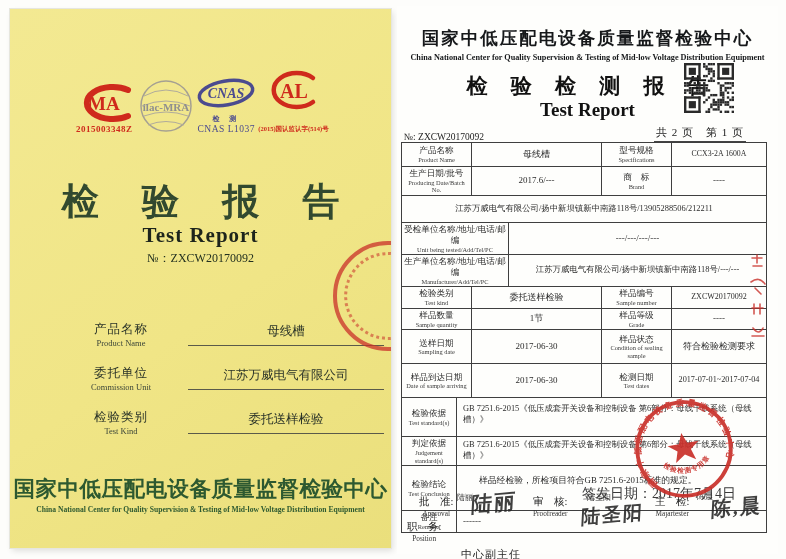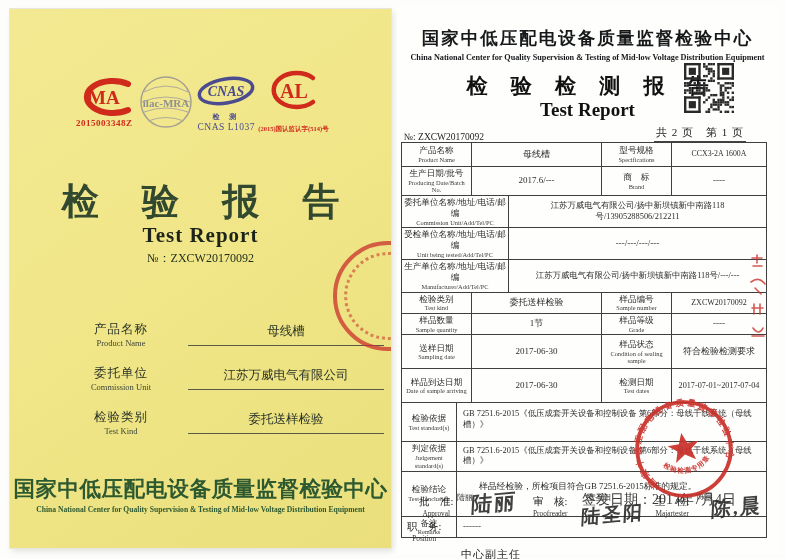--- a/index.html
+++ b/index.html
@@ -7,21 +7,21 @@
     width:786px;height:559px;position:relative;background:#fdfdfb;
     font-family:"Liberation Serif","DejaVu Serif",serif;color:#222;overflow:hidden;
   }
   
   .cover{
     position:absolute;left:10px;top:9px;width:381px;height:539px;
     background:linear-gradient(145deg,#f3e992 0%,#f0e586 55%,#eadf7c 100%);
     box-shadow:0 0 0 1px #e6e6de,2px 3px 6px rgba(0,0,0,.12);
     overflow:hidden;
   }
-  .logo-row{position:absolute;top:60px;left:0;right:0;display:flex;justify-content:center;align-items:center;gap:2px;}
+  .logo-row{position:absolute;top:60px;left:0;right:0;display:flex;justify-content:center;align-items:flex-end;gap:2px;}
   .logo-item{display:flex;flex-direction:column;align-items:center;}
   .logo-cap-red{font-size:9px;font-weight:bold;color:#cf2a1c;letter-spacing:.5px;margin-top:1px;white-space:nowrap;}
   .logo-cap-tiny{font-size:6.5px;font-weight:bold;color:#cf2a1c;margin-top:14px;white-space:nowrap;}
   .logo-cap-navy1{font-size:7px;font-weight:bold;color:#4b4b8f;letter-spacing:4px;margin-top:1px;}
   .logo-cap-navy2{font-size:9.5px;font-weight:normal;color:#4b4b8f;letter-spacing:.5px;}
   .cover-title{position:absolute;top:168px;left:0;right:0;text-align:center;
     font-size:37px;font-weight:bold;color:#32492f;letter-spacing:17px;padding-left:17px;}
   .cover-title-en{position:absolute;top:214px;left:0;right:0;text-align:center;
     font-size:21px;font-weight:bold;color:#1d241c;letter-spacing:1px;}
   .cover-no{position:absolute;top:241px;left:0;right:0;text-align:center;font-size:12px;color:#22301f;}
@@ -332,24 +332,20 @@
       <div class="tc c3">
           <span class="cn">商　标</span>
           <span class="en">Brand</span>
         </div>
       <div class="tc cf">
           <span class="v">----</span>
         </div>
     </div>
 
     <div class="trow h26">
-      <div class="tc clw">
-          <span class="cn">委托单位名称/地址/电话/邮编</span>
-          <span class="en">Commission Unit/Add/Tel/PC</span>
-        </div>
       <div class="tc cf">
           <span class="v" style="font-size:8.4px">江苏万威电气有限公司/扬中新坝镇新中南路118号/13905288506/212211</span>
         </div>
     </div>
     <div class="trow h25">
       <div class="tc clw">
           <span class="cn">受检单位名称/地址/电话/邮编</span>
           <span class="en">Unit being tested/Add/Tel/PC</span>
         </div>
       <div class="tc cf">

